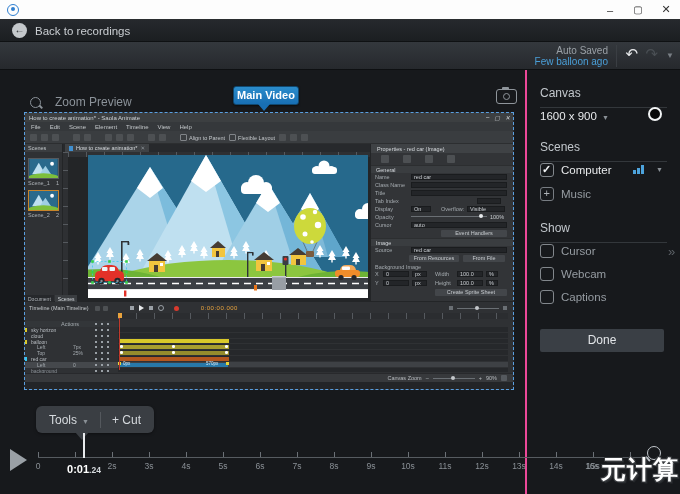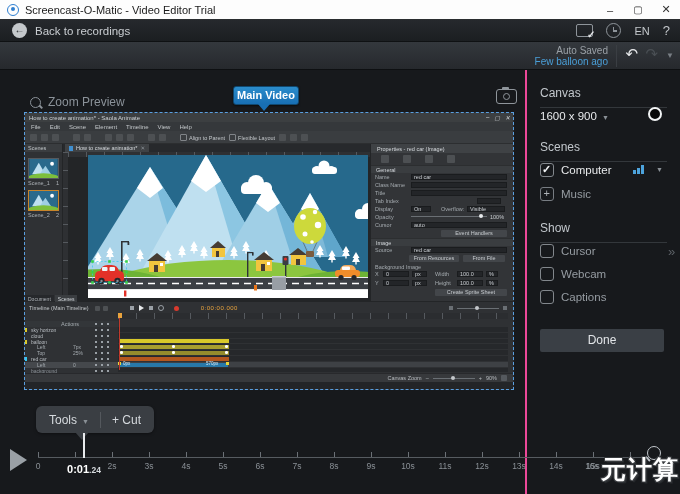--- a/index.html
+++ b/index.html
@@ -41,21 +41,21 @@
   .autosave-l1{font-size:10px;color:#9aa0a6;}
   .autosave-l2{font-size:10px;color:#4a9fd8;}
   .h-sep{position:absolute;right:63px;top:3px;width:1px;height:22px;background:#3a3e43;}
   .undo-btn{position:absolute;right:42px;top:3px;font-size:15px;color:#e8eaec;cursor:pointer;}
   .undo-btn::after{content:"↶";}
   .redo-btn{position:absolute;right:22px;top:3px;font-size:15px;color:#4a4f54;}
   .redo-btn::after{content:"↷";}
   .h-caret{position:absolute;right:6px;top:9px;font-size:8px;color:#787e84;cursor:pointer;}
   .h-caret::after{content:"▼";}
   
-  .preview-label{position:absolute;left:30px;top:95px;display:flex;align-items:center;gap:7px;}
+  .preview-label{position:absolute;left:30px;top:95px;display:flex;align-items:center;gap:14px;}
   .mag-sm{width:9px;height:9px;border:1.5px solid #8b9299;border-radius:50%;position:relative;}
   .mag-sm::after{content:"";position:absolute;left:8px;top:8px;width:4px;height:1.5px;background:#8b9299;transform:rotate(45deg);}
   .preview-label span.txt{font-size:12px;color:#8b9299;}
   .badge{position:absolute;left:233px;top:86px;width:64px;height:17px;background:linear-gradient(#2b8ccb,#186fb4);
          border:1px solid #10486f;border-radius:3px;color:#fff;font-size:11px;font-weight:bold;
          text-align:center;line-height:17px;box-shadow:0 1px 2px rgba(0,0,0,.5);z-index:6;}
   .badge-tip{position:absolute;left:258px;top:104px;width:0;height:0;border-left:6px solid transparent;
              border-right:6px solid transparent;border-top:7px solid #186fb4;z-index:6;}
   .camera-icon{position:absolute;left:496px;top:89px;width:19px;height:13px;border:1.5px solid #8f959b;border-radius:3px;cursor:pointer;}
   .camera-icon::before{content:"";position:absolute;left:5px;top:-3px;width:7px;height:3px;background:#8f959b;border-radius:1px;}
@@ -181,38 +181,31 @@
   .watermark{position:absolute;right:1px;top:453px;font-size:25px;font-weight:bold;color:#fff;letter-spacing:1px;z-index:9;
              text-shadow:-1px -1px 0 #3a3d40,1px -1px 0 #3a3d40,-1px 1px 0 #3a3d40,1px 1px 0 #3a3d40,2px 2px 1px #2a2d30;}
 </style>
 </head>
 <body>
 
 <div id="app">
 
   <div class="titlebar">
     <span class="app-icon"></span>
-    <span class="tb-title">Screencast-O-Matic - Video Editor Trial</span>
     <div class="tb-controls">
       <span class="wc wc-min"></span>
       <span class="wc wc-max"></span>
       <span class="wc wc-close"></span>
     </div>
   </div>
 
   <div class="navbar">
     <div class="back">
       <span class="back-circle"></span>
       <span class="back-label">Back to recordings</span>
-    </div>
-    <div class="nav-right">
-      <span class="icon-monitor"></span>
-      <span class="icon-clock"></span>
-      <span class="nav-en">EN</span>
-      <span class="nav-help">?</span>
     </div>
   </div>
 
   <div class="header">
     <div class="autosave">
       <div class="autosave-l1">Auto Saved</div>
       <div class="autosave-l2">Few balloon ago</div>
     </div>
     <div class="h-sep"></div>
     <span class="undo-btn"></span>

